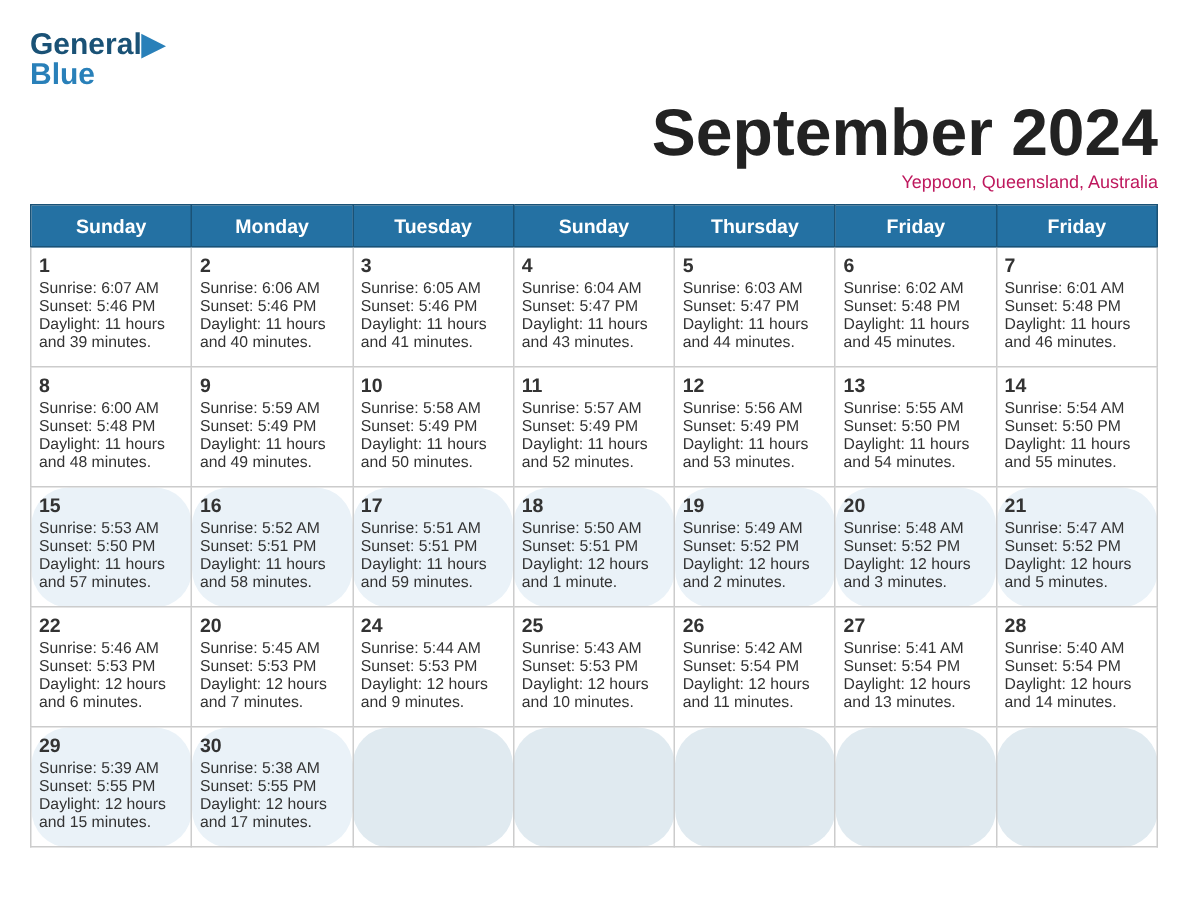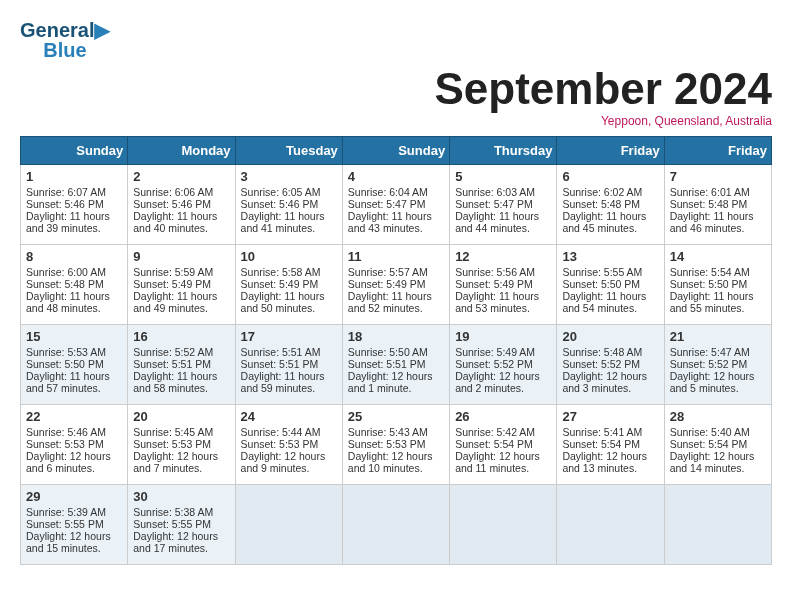--- a/index.html
+++ b/index.html
@@ -27,21 +27,21 @@
       width: 100%;
       border-collapse: collapse;
       clear: both;
     }
     .calendar th {
       background: #2471a3;
       color: #fff;
       font-size: 13px;
       font-weight: bold;
       padding: 6px 4px;
-      text-align: right;
+      text-align: center;
       border: 1px solid #1a5276;
       margin-top: 12px;
     }
     .calendar td {
       vertical-align: top;
       border: 1px solid #ccc;
       padding: 4px 5px;
       font-size: 10.5px;
       color: #333;
       width: calc(100% / 7);
@@ -52,35 +52,35 @@
       background: #f5f5f5;
     }
     .day-number {
       font-size: 13px;
       font-weight: bold;
       display: block;
       margin-bottom: 2px;
     }
     .row-alt td {
       background: #eaf2f8;
+      border-radius: 25px;
     }
     .row-alt td.empty {
       background: #e0eaf0;
     }
     .logo-container {
       display: flex;
       align-items: center;
       margin-bottom: 4px;
     }
     .logo-text {
       font-size: 20px;
       font-weight: bold;
       color: #1a5276;
       line-height: 1;
-      text-align: center;
     }
     .logo-blue { color: #2980b9; }
   </style>
 </head>
 <body>
 
 <div class="logo-container">
   <div>
     <div class="logo-text">General<span class="logo-blue">▶</span></div>
     <div class="logo-text logo-blue">Blue</div>

